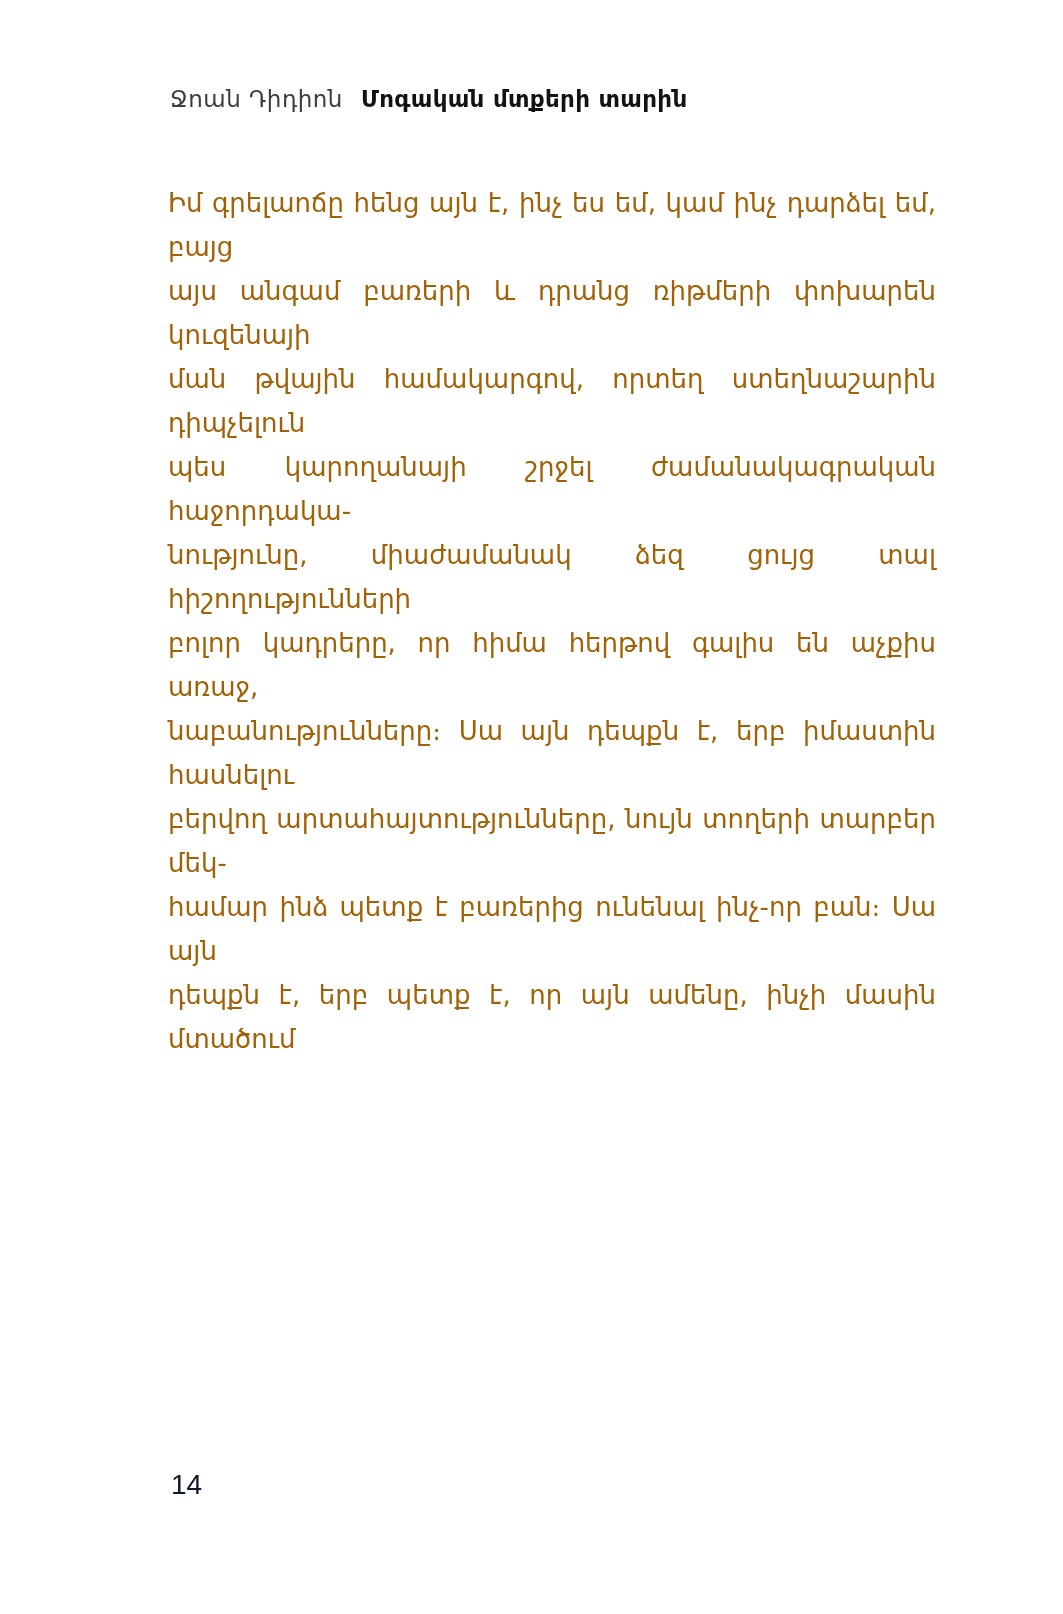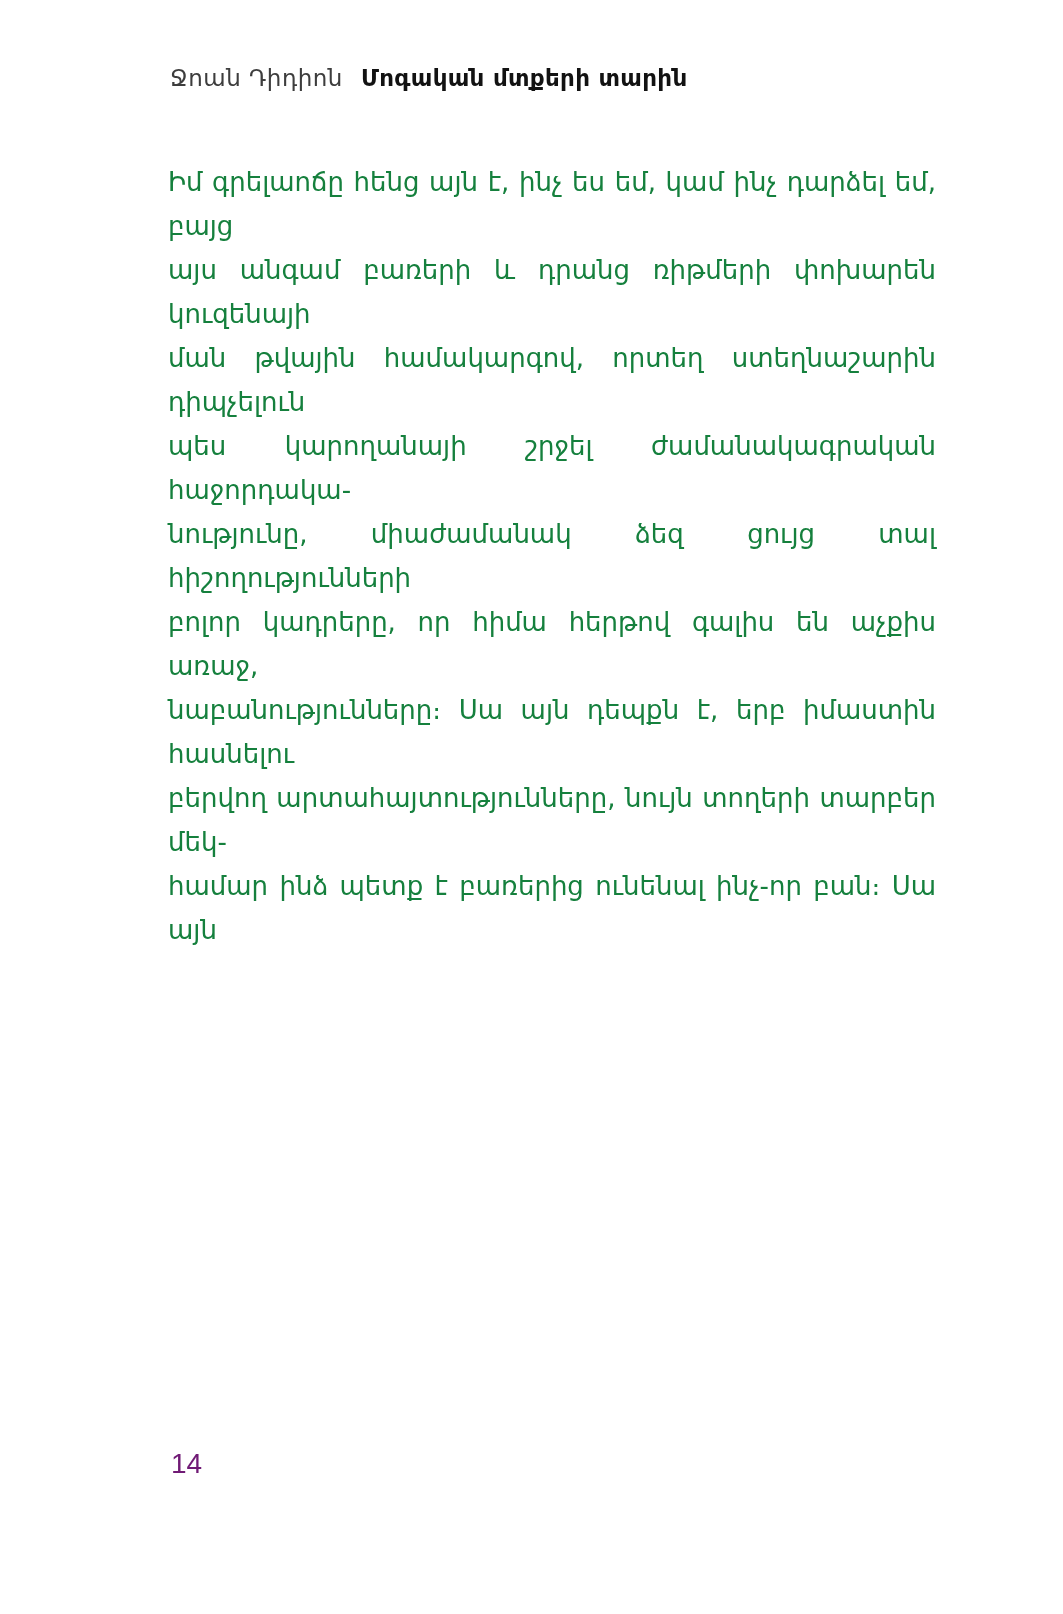--- a/index.html
+++ b/index.html
@@ -7,20 +7,21 @@
     padding: 0;
     background: #ffffff;
   }
   .page {
     position: relative;
     width: 1063px;
     height: 1490px;
     background: #ffffff;
     font-family: "DejaVu Sans", sans-serif;
     overflow: hidden;
+    margin-top: 21px;
   }
   .running-header {
     position: absolute;
     left: 170px;
     top: 62px;
     font-size: 23px;
     line-height: 32px;
     white-space: nowrap;
   }
   .author-name {
@@ -34,37 +35,37 @@
     margin-left: 18px;
     letter-spacing: 0.3px;
   }
   .body-paragraph {
     position: absolute;
     left: 168px;
     top: 160px;
     width: 768px;
     font-size: 26px;
     line-height: 44px;
-    color: #15803d;
+    color: #a16207;
   }
   .body-line {
     text-align: justify;
     text-align-last: justify;
     white-space: normal;
   }
   .body-line.last {
     text-align-last: left;
   }
   .page-number {
     position: absolute;
     left: 171px;
     top: 1448px;
     font-family: "Liberation Sans", "DejaVu Sans", sans-serif;
     font-size: 28px;
-    color: #701a75;
+    color: #0f172a;
   }
 </style>
 </head>
 <body>
 
 <div class="page">
 
   <div class="running-header">
     <span class="author-name">Ջոան Դիդիոն</span><span class="book-title">Մոգական մտքերի տարին</span>
   </div>
@@ -72,17 +73,18 @@
   <div class="body-paragraph">
     <div class="body-line">Իմ գրելաոճը հենց այն է, ինչ ես եմ, կամ ինչ դարձել եմ, բայց</div>
     <div class="body-line">այս անգամ բառերի և դրանց ռիթմերի փոխարեն կուզենայի</div>
     <div class="body-line">ման թվային համակարգով, որտեղ ստեղնաշարին դիպչելուն</div>
     <div class="body-line">պես կարողանայի շրջել ժամանակագրական հաջորդակա-</div>
     <div class="body-line">նությունը, միաժամանակ ձեզ ցույց տալ հիշողությունների</div>
     <div class="body-line">բոլոր կադրերը, որ հիմա հերթով գալիս են աչքիս առաջ,</div>
     <div class="body-line">նաբանությունները։ Սա այն դեպքն է, երբ իմաստին հասնելու</div>
     <div class="body-line">բերվող արտահայտությունները, նույն տողերի տարբեր մեկ-</div>
     <div class="body-line">համար ինձ պետք է բառերից ունենալ ինչ-որ բան։ Սա այն</div>
+    <div class="body-line">դեպքն է, երբ պետք է, որ այն ամենը, ինչի մասին մտածում</div>
   </div>
 
   <div class="page-number">14</div>
 
 </div>
 
 </body></html>

